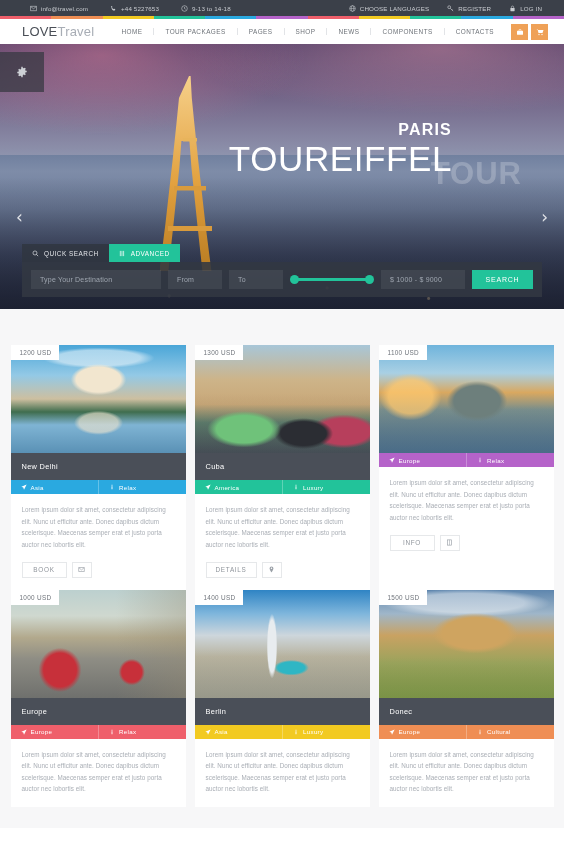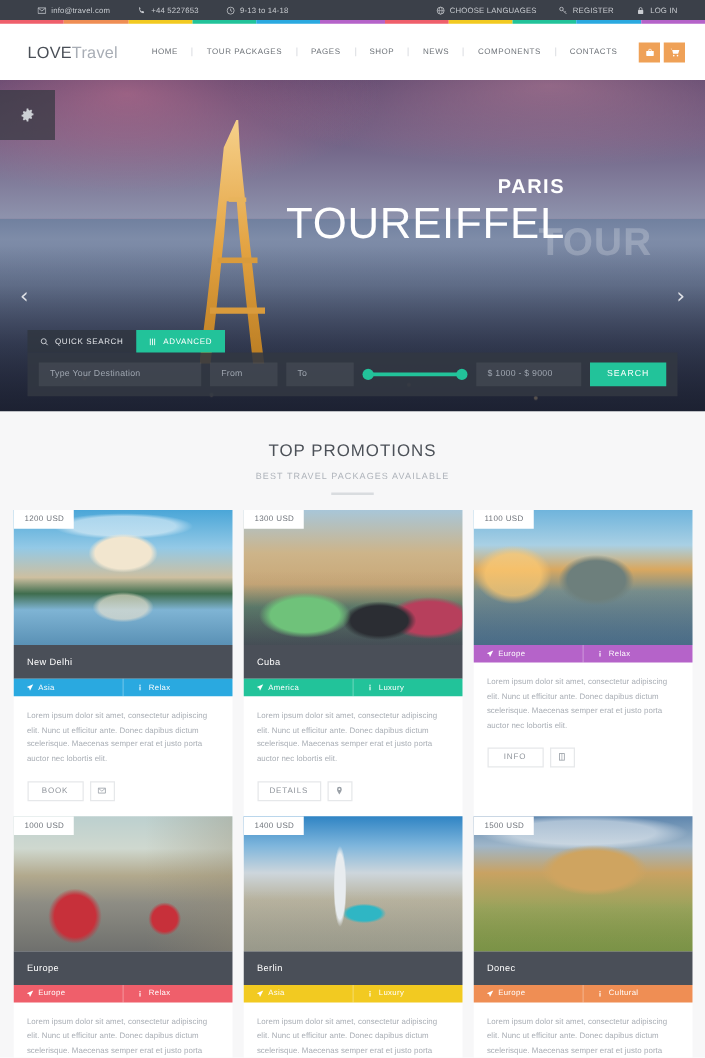--- a/index.html
+++ b/index.html
@@ -28,21 +28,21 @@
   .tb-item { display: flex; align-items: center; gap: 4px; white-space: nowrap; }
   .tb-ic { width: 7px; height: 7px; display: inline-block; position: relative; flex: none; }
   .tb-ic svg { display: block; width: 7px; height: 7px; fill: #c9ccd1; }
 
   
   .rainbow { height: 3px; display: flex; position: relative; z-index: 29; }
   .rainbow i { flex: 1 1 0; display: block; }
 
   
   .header {
-    height: 45px;
+    height: 25px;
     background: rgba(255,255,255,.93);
     display: flex;
     align-items: center;
     position: relative;
     z-index: 28;
   }
   .logo { padding-left: 22px; font-size: 13px; letter-spacing: .2px; }
   .logo .b { color: #4a4f57; font-weight: 400; }
   .logo .l { color: #a8adb5; font-weight: 400; }
   .nav { margin-left: auto; display: flex; align-items: center; padding-right: 16px; }
@@ -358,25 +358,20 @@
         <div class="knob k1"></div>
         <div class="knob k2"></div>
       </div>
       <div class="sfield price">$ 1000 - $ 9000</div>
       <button class="sbtn">SEARCH</button>
     </div>
   </div>
 </div>
 
 <section class="promo">
-  <div class="promo-h">
-    <h2 class="promo-title">TOP PROMOTIONS</h2>
-    <div class="promo-sub">BEST TRAVEL PACKAGES AVAILABLE</div>
-    <div class="promo-rule"></div>
-  </div>
 
   <div class="grid">
 
     <article class="card">
       <div class="card-photo" style="background:linear-gradient(180deg,#4aa6d8 0%,#93c9e6 28%,#cdbfa0 50%,#3f6d4e 62%,#7fb4d4 74%,#5a91b5 100%)">
         <div style="position:absolute;inset:0;background:
              radial-gradient(ellipse 22% 20% at 50% 32%,#f2e6cf 0 58%,transparent 72%),
              radial-gradient(ellipse 20% 16% at 50% 72%,rgba(242,230,207,.6) 0 55%,transparent 70%),
              radial-gradient(ellipse 40% 12% at 50% 12%,rgba(255,255,255,.5) 0 60%,transparent 80%);"></div>
         <span class="price-tag">1200 USD</span>

